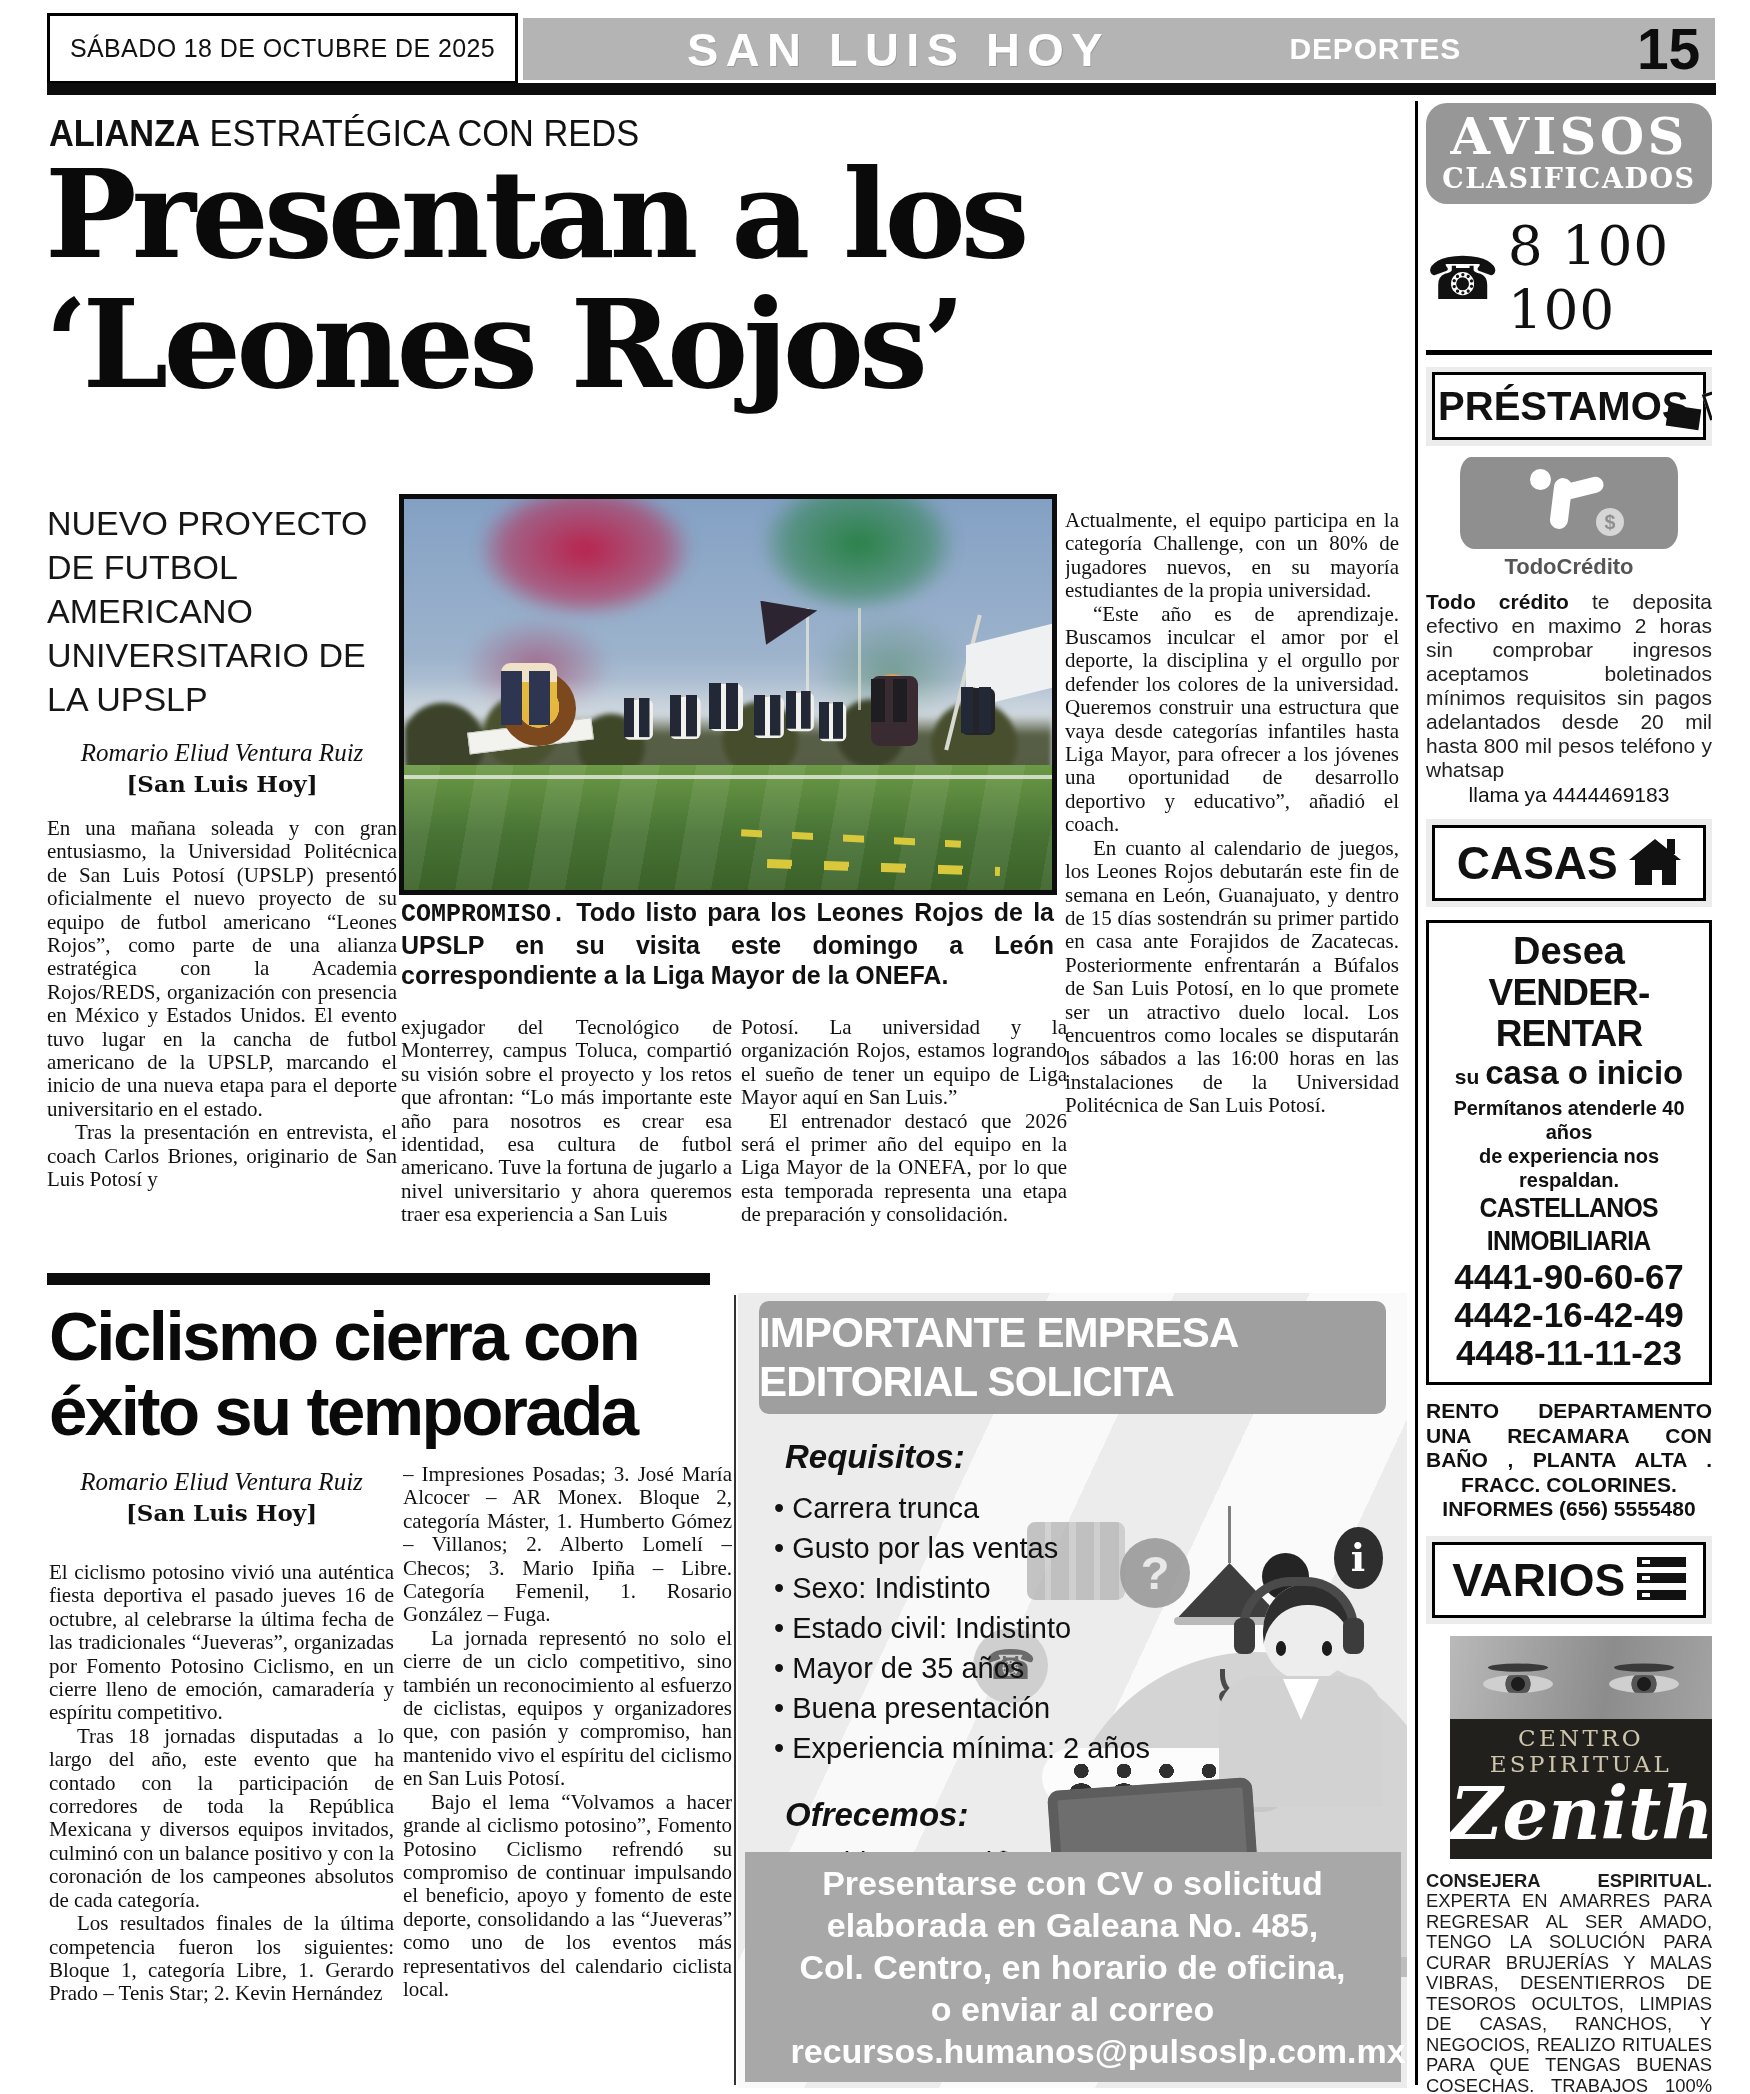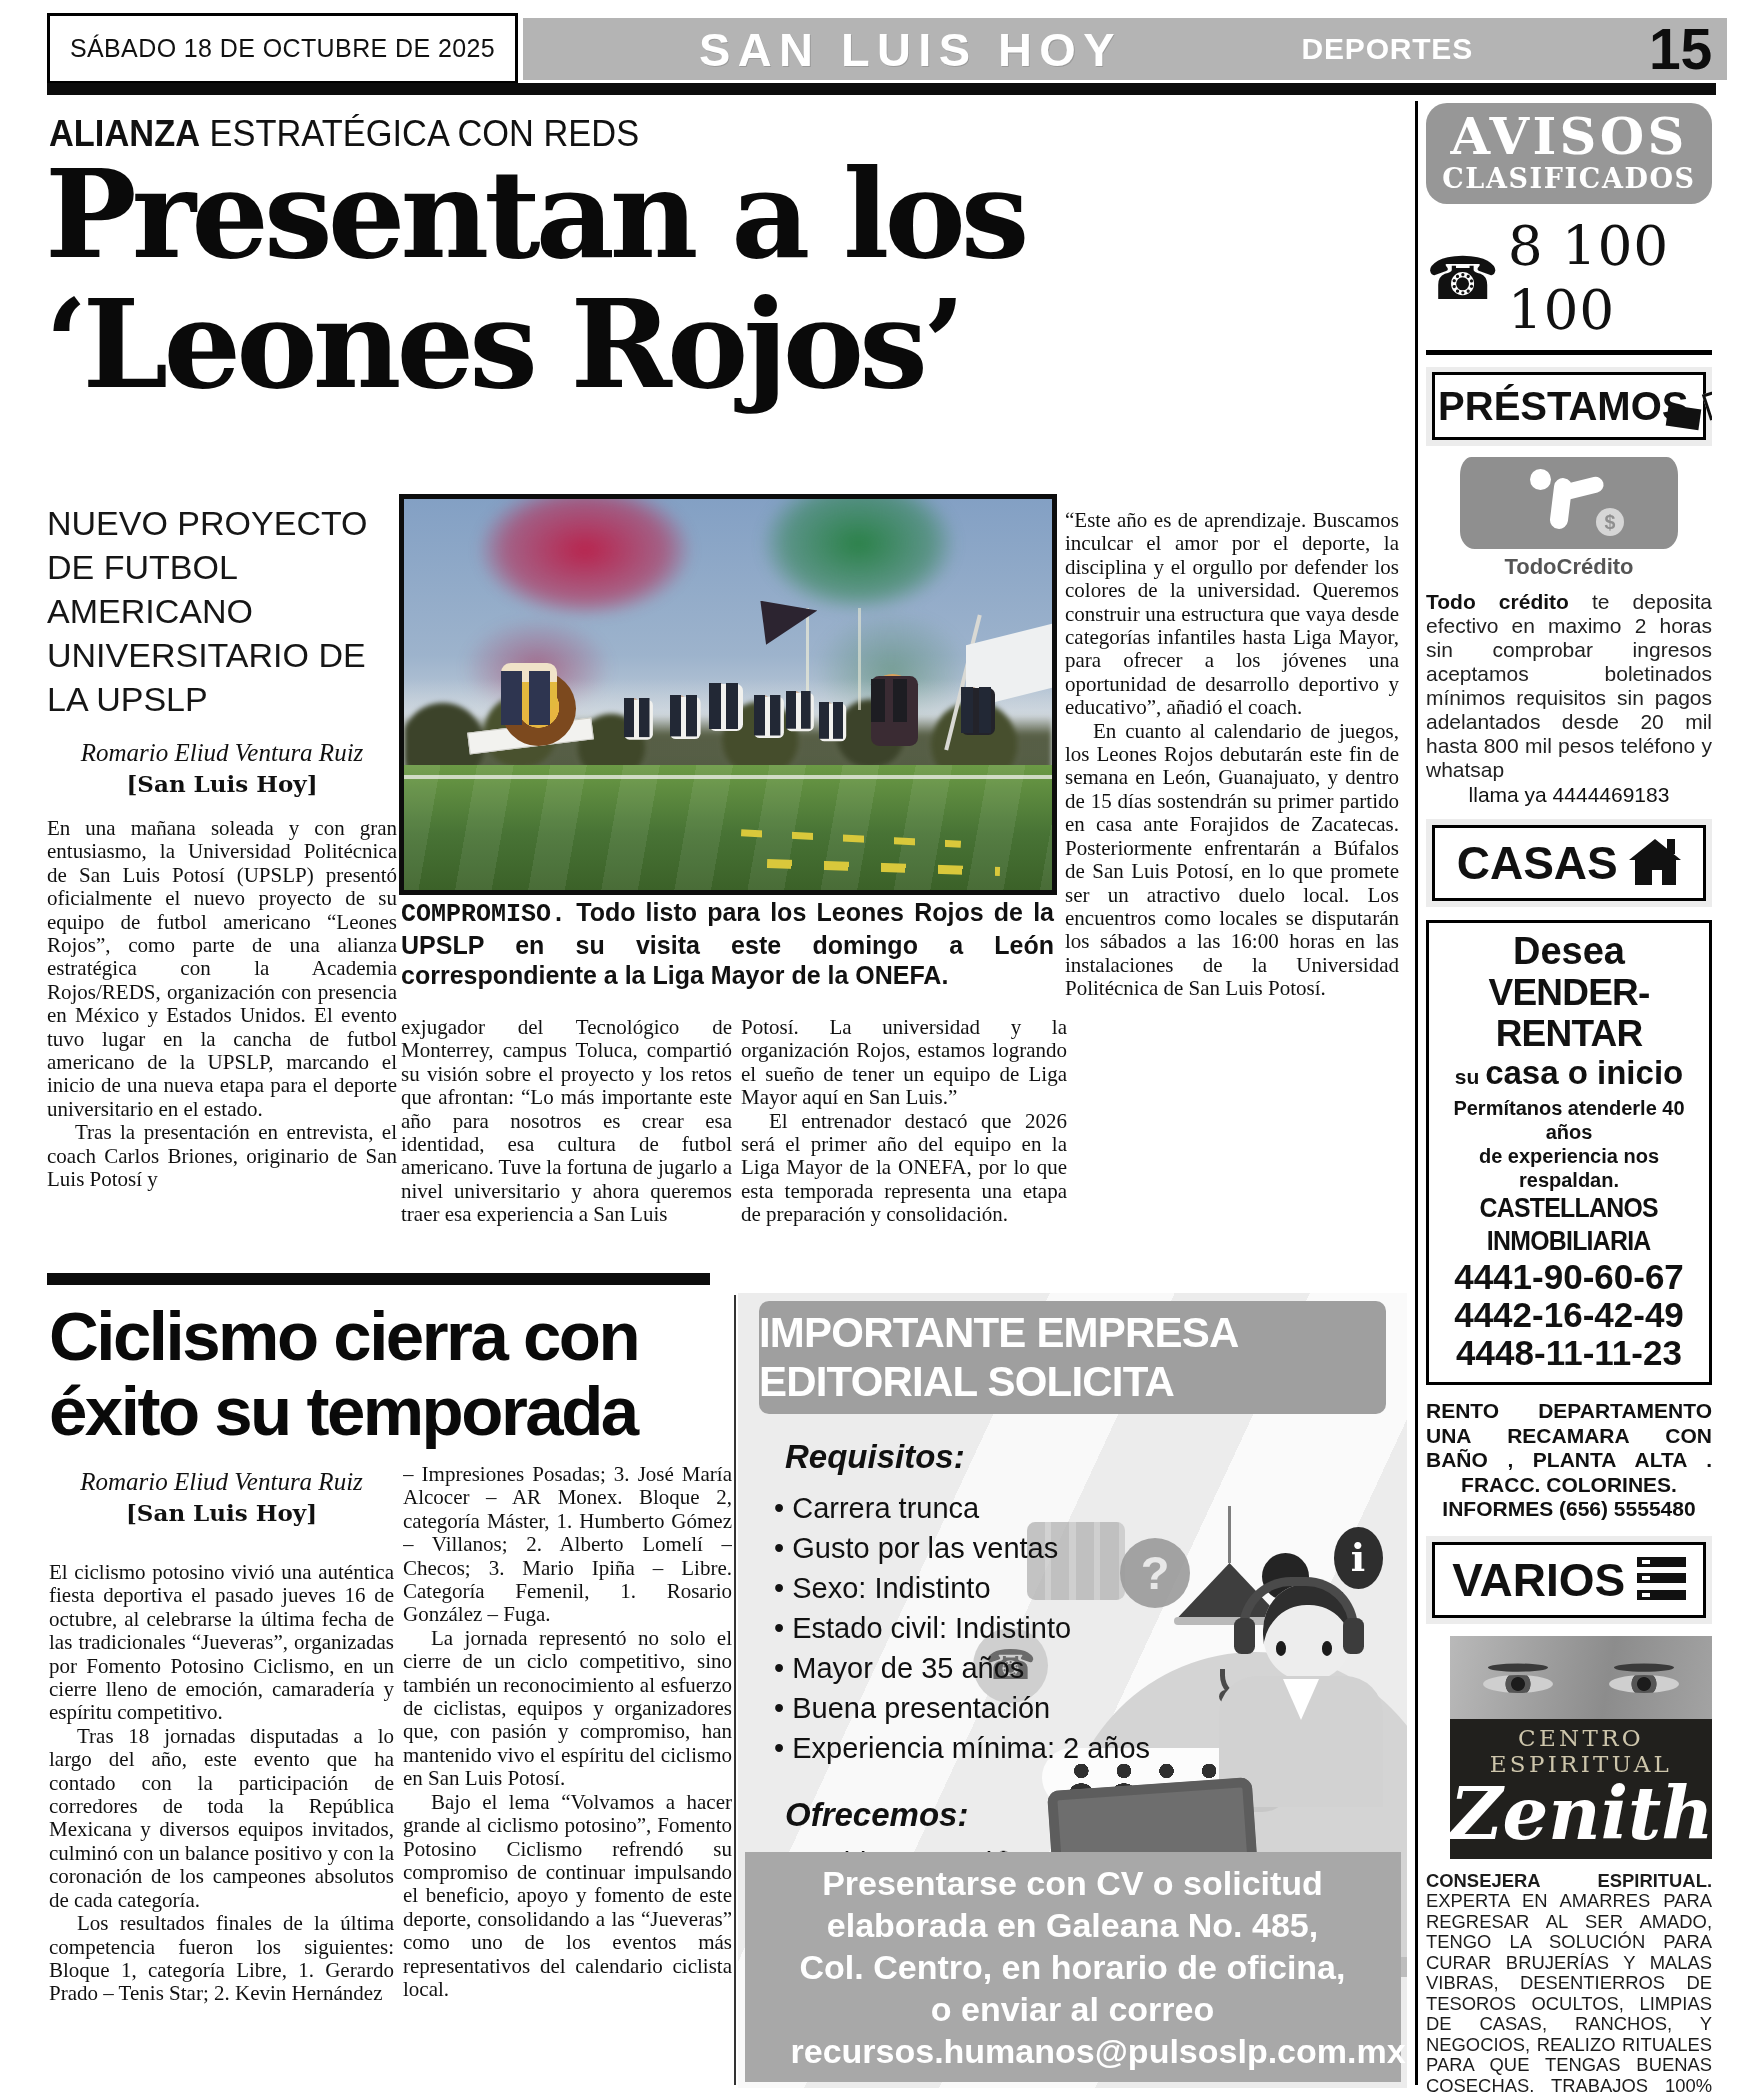--- a/index.html
+++ b/index.html
@@ -2,21 +2,21 @@
 <html style="font-size:13px"><head>
 <meta charset="utf-8">
 <style>
   html,body{margin:0;padding:0;background:#ffffff;}
   body{width:1750px;height:2095px;position:relative;overflow:hidden;
        font-family:"Liberation Sans",sans-serif;color:#111;}
   .abs{position:absolute;}
   
   #date-box{left:47px;top:13px;width:465px;height:65px;border:3.3px solid #000;background:#fff;
     display:flex;align-items:center;justify-content:center;font-size:25px;letter-spacing:0.4px;}
-  #mast{left:523px;top:18px;width:1192px;height:62px;background:#b4b4b4;display:flex;align-items:center;padding-left:12px;}
+  #mast{left:523px;top:18px;width:1192px;height:62px;background:#b4b4b4;display:flex;align-items:center;}
   #mast .mtitle{color:#fff;font-weight:bold;font-size:47px;letter-spacing:7.4px;margin-left:164px;
     text-shadow:0.8px 0.8px 0 #9a9a9a;}
   #mast .msection{color:#fff;font-weight:bold;font-size:30px;letter-spacing:0.8px;margin-left:auto;margin-right:254px;}
   #mast .mpage{position:absolute;right:14.7px;top:-1.6px;color:#0d0d0d;font-weight:bold;font-size:57px;}
   #topbar{left:47px;top:83px;width:1669px;height:12.3px;background:#0c0c0c;}
   .vr-main{left:1415px;top:101px;width:2.5px;height:1984px;background:#000;}
   .vr-ad{left:734px;top:1295px;width:1.6px;height:790px;background:#333;}
   #divider{left:47px;top:1273px;width:663px;height:11.5px;background:#0c0c0c;}
   
   #kicker{left:49px;top:113px;font-size:37px;transform:scaleX(.93);transform-origin:left;white-space:nowrap;}
@@ -309,20 +309,21 @@
 </div>
 
 <div class="abs bodytext" id="lead-col2">
     <div class="para">exjugador del Tecnológico de Monterrey, campus Toluca, compartió su visión sobre el proyecto y los retos que afrontan: “Lo más importante este año para nosotros es crear esa identidad, esa cultura de futbol americano. Tuve la fortuna de jugarlo a nivel universitario y ahora queremos traer esa experiencia a San Luis</div>
   </div>
 <div class="abs bodytext" id="lead-col3">
     <div class="para">Potosí. La universidad y la organización Rojos, estamos logrando el sueño de tener un equipo de Liga Mayor aquí en San Luis.”</div>
     <div class="para">El entrenador destacó que 2026 será el primer año del equipo en la Liga Mayor de la ONEFA, por lo que esta temporada representa una etapa de preparación y consolidación.</div>
   </div>
 <div class="abs bodytext" id="lead-col4">
+    <div class="para">Actualmente, el equipo participa en la categoría Challenge, con un 80% de jugadores nuevos, en su mayoría estudiantes de la propia universidad.</div>
     <div class="para">“Este año es de aprendizaje. Buscamos inculcar el amor por el deporte, la disciplina y el orgullo por defender los colores de la universidad. Queremos construir una estructura que vaya desde categorías infantiles hasta Liga Mayor, para ofrecer a los jóvenes una oportunidad de desarrollo deportivo y educativo”, añadió el coach.</div>
     <div class="para">En cuanto al calendario de juegos, los Leones Rojos debutarán este fin de semana en León, Guanajuato, y dentro de 15 días sostendrán su primer partido en casa ante Forajidos de Zacatecas. Posteriormente enfrentarán a Búfalos de San Luis Potosí, en lo que promete ser un atractivo duelo local. Los encuentros como locales se disputarán los sábados a las 16:00 horas en las instalaciones de la Universidad Politécnica de San Luis Potosí.</div>
   </div>
 
 <div class="abs" id="cic-headline">
   <div>Ciclismo cierra con</div>
   <div>éxito su temporada</div>
 </div>
 <div class="abs" id="cic-byline">
   <div class="byline">Romario Eliud Ventura Ruiz</div>

